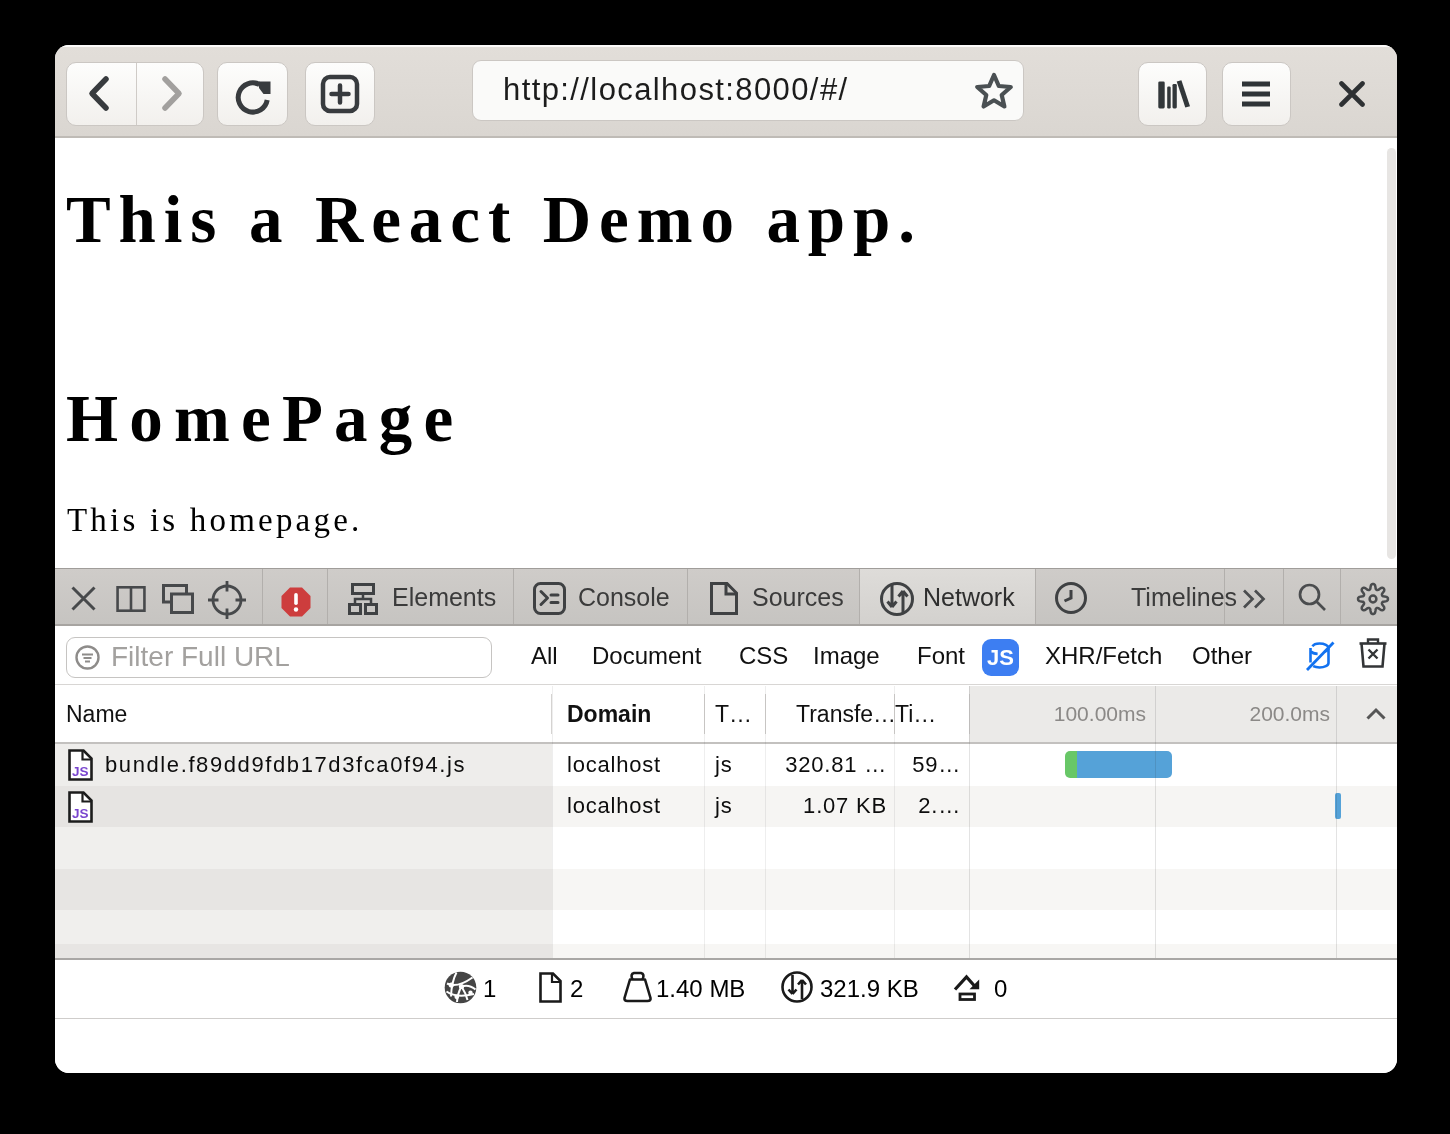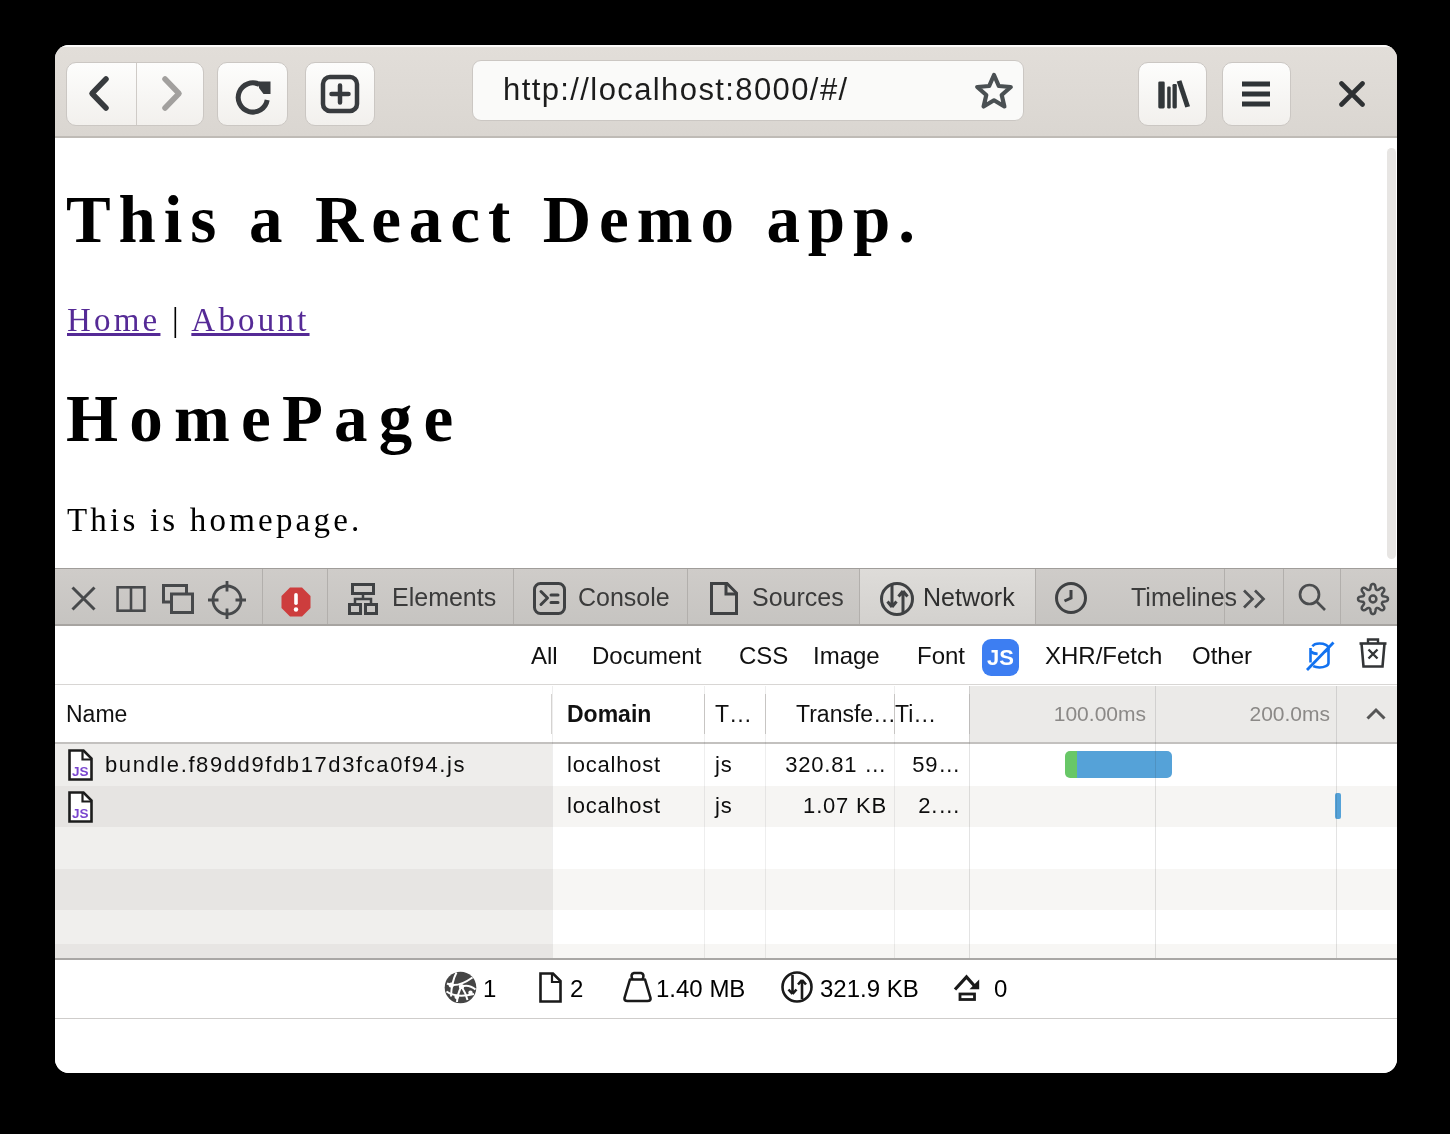--- a/index.html
+++ b/index.html
@@ -118,21 +118,20 @@
       <svg width="44" height="44" viewBox="0 0 44 44" fill="none">
         <path d="M8 12 L36 12 M8 22 L36 22 M8 32 L36 32" stroke="#2f3437" stroke-width="4.8"></path>
       </svg>
     </div>
     <svg style="position:absolute; left:1284px; top:34px;" width="26" height="26" viewBox="0 0 26 26" fill="none">
       <path d="M2.5 2.5 L23.5 23.5 M23.5 2.5 L2.5 23.5" stroke="#2e3133" stroke-width="4.6" stroke-linecap="round"></path>
     </svg>
   </div>
   <div id="content">
     <div id="h1a">This a React Demo app.</div>
-    <div id="plinks"><a>Home</a> | <a>Abount</a></div>
     <div id="h1b">HomePage</div>
     <div id="p2">This is homepage.</div>
     <div id="pagescroll"></div>
   </div>
   <div id="devtools">
     <div id="dtbar">
       <div id="nettab"></div>
       <svg class="abs" style="left:16px; top:17px;" width="25" height="25" viewBox="0 0 25 25" fill="none">
         <path d="M1.5 1.5 L23.5 23.5 M23.5 1.5 L1.5 23.5" stroke="#47494b" stroke-width="3"></path>
       </svg>
@@ -197,20 +196,27 @@
         <circle cx="13.5" cy="12.5" r="9.5" stroke="#4a4c4e" stroke-width="2.7"></circle>
         <path d="M20.5 19.5 L29 28" stroke="#4a4c4e" stroke-width="2.7"></path>
       </svg>
       <div class="dtsep" style="left:1285px;"></div>
       <svg class="abs" style="left:1301px; top:12.5px;" width="34" height="34" viewBox="0 0 34 34" fill="none">
         <path stroke="#4a4c4e" stroke-width="2.5" stroke-linejoin="round" d="M17.0 2.1 L17.8 2.1 L18.5 2.5 L19.1 3.5 L19.5 5.3 L19.7 6.8 L20.1 7.5 L20.5 7.8 L21.0 8.0 L21.5 8.1 L22.3 7.9 L23.5 7.0 L25.0 5.9 L26.2 5.7 L27.0 5.9 L27.6 6.4 L28.1 7.0 L28.3 7.8 L28.1 9.0 L27.0 10.5 L26.1 11.7 L25.9 12.5 L26.0 13.0 L26.2 13.5 L26.5 13.9 L27.2 14.3 L28.7 14.5 L30.5 14.9 L31.5 15.5 L31.9 16.2 L31.9 17.0 L31.9 17.8 L31.5 18.5 L30.5 19.1 L28.7 19.5 L27.2 19.7 L26.5 20.1 L26.2 20.5 L26.0 21.0 L25.9 21.5 L26.1 22.3 L27.0 23.5 L28.1 25.0 L28.3 26.2 L28.1 27.0 L27.6 27.6 L27.0 28.1 L26.2 28.3 L25.0 28.1 L23.5 27.0 L22.3 26.1 L21.5 25.9 L21.0 26.0 L20.5 26.2 L20.1 26.5 L19.7 27.2 L19.5 28.7 L19.1 30.5 L18.5 31.5 L17.8 31.9 L17.0 31.9 L16.2 31.9 L15.5 31.5 L14.9 30.5 L14.5 28.7 L14.3 27.2 L13.9 26.5 L13.5 26.2 L13.0 26.0 L12.5 25.9 L11.7 26.1 L10.5 27.0 L9.0 28.1 L7.8 28.3 L7.0 28.1 L6.4 27.6 L5.9 27.0 L5.7 26.2 L5.9 25.0 L7.0 23.5 L7.9 22.3 L8.1 21.5 L8.0 21.0 L7.8 20.5 L7.5 20.1 L6.8 19.7 L5.3 19.5 L3.5 19.1 L2.5 18.5 L2.1 17.8 L2.1 17.0 L2.1 16.2 L2.5 15.5 L3.5 14.9 L5.3 14.5 L6.8 14.3 L7.5 13.9 L7.8 13.5 L8.0 13.0 L8.1 12.5 L7.9 11.7 L7.0 10.5 L5.9 9.0 L5.7 7.8 L5.9 7.0 L6.4 6.4 L7.0 5.9 L7.8 5.7 L9.0 5.9 L10.5 7.0 L11.7 7.9 L12.5 8.1 L13.0 8.0 L13.5 7.8 L13.9 7.5 L14.3 6.8 L14.5 5.3 L14.9 3.5 L15.5 2.5 L16.2 2.1 L17.0 2.1 Z"></path>
         <circle cx="17" cy="17" r="3.4" stroke="#4a4c4e" stroke-width="2.5"></circle>
       </svg>
     </div>
     <div id="filterrow">
+      <div id="filterbox">
+        <svg class="abs" style="left:8px; top:7px;" width="25" height="25" viewBox="0 0 25 25" fill="none">
+          <circle cx="12.5" cy="12.5" r="11" stroke="#8e8c8a" stroke-width="2.4"></circle>
+          <path d="M7 9.5 L18 9.5 M8.5 13 L16.5 13 M10 16.5 L15 16.5" stroke="#8e8c8a" stroke-width="2.2"></path>
+        </svg>
+        <div id="filterph">Filter Full URL</div>
+      </div>
       <div class="ftlabel" style="left:476px;">All</div>
       <div class="ftlabel" style="left:537px;">Document</div>
       <div class="ftlabel" style="left:684px;">CSS</div>
       <div class="ftlabel" style="left:758px;">Image</div>
       <div class="ftlabel" style="left:862px;">Font</div>
       <div id="jspill">JS</div>
       <div class="ftlabel" style="left:990px;">XHR/Fetch</div>
       <div class="ftlabel" style="left:1137px;">Other</div>
       <svg class="abs" style="left:1250px; top:11px;" width="31" height="33" viewBox="0 0 31 33" fill="none">
         <g stroke="#1272f0" stroke-width="2.6">

